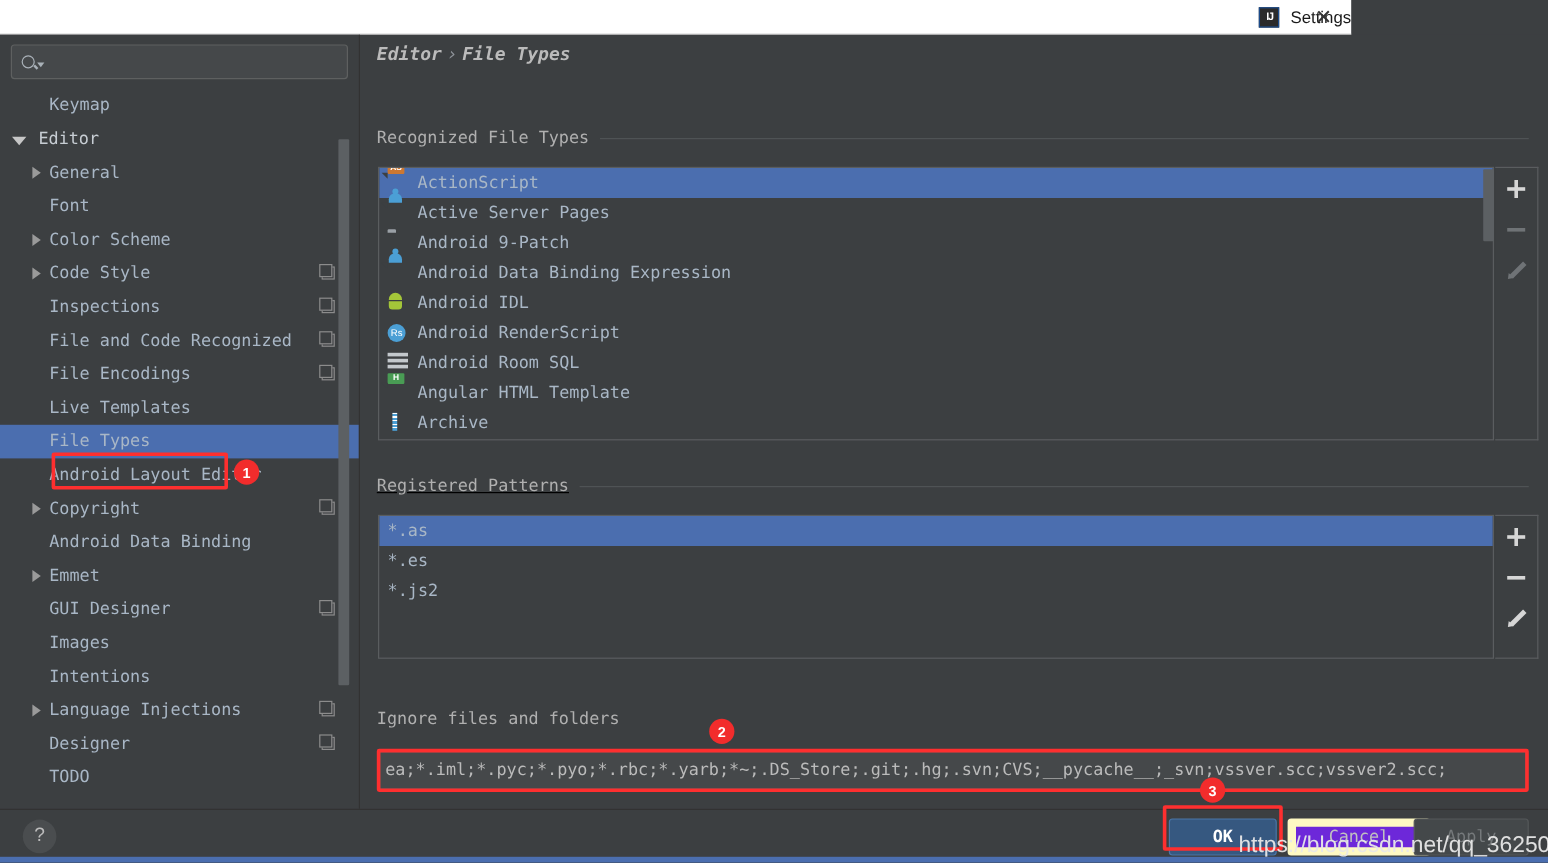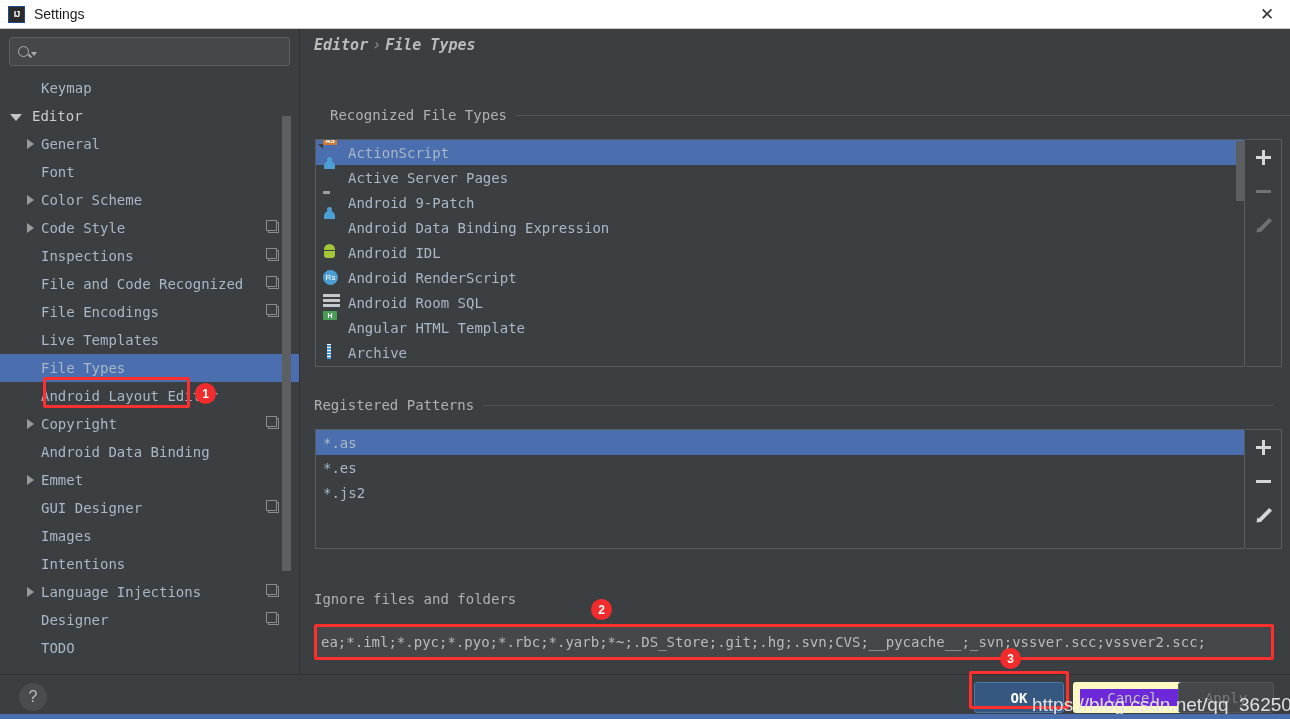--- a/index.html
+++ b/index.html
@@ -6,24 +6,25 @@
   html, body {
     width: 1290px; height: 719px;
     background: #3c3f41;
     font-family: "DejaVu Sans Mono", monospace;
     overflow: hidden;
   }
   body { position: relative; }
 
   
   #titlebar {
-    position: absolute; left: 0; top: 0; width: 1290px; height: 29px;
+    position: absolute; left: 0; top: 0; width: 1126px; height: 29px;
     background: #ffffff;
     display: flex; align-items: center;
     border-bottom: 1px solid #c8c8c8;
+    justify-content: flex-end;
   }
   #ij-logo {
     width: 17px; height: 17px; margin-left: 8px;
     background: #2b2b2b; color: #ffffff;
     font-family: "Liberation Sans", sans-serif;
     font-size: 9px; font-weight: bold;
     display: flex; align-items: center; justify-content: center;
     border: 1px solid #1c4b8a; letter-spacing: -1px;
   }
   #title-text {
@@ -425,21 +426,21 @@
 
   <div class="redbox" style="left:43px; top:348px; width:147px; height:31px;"></div>
   <div class="badge" style="left:195px; top:354px;">1</div>
 
   <div id="content">
 
     <div id="breadcrumb">
       <span>Editor</span><span class="sep">›</span><span>File Types</span>
     </div>
 
-    <div class="section-title-row" style="left:13px; top:78px;margin-left:16px;">
+    <div class="section-title-row" style="left:13px; top:78px;">
       <span class="section-title">Recognized File Types</span>
       <span class="section-line"></span>
     </div>
 
     <div class="listbox" style="left:14px; top:110px; width:930px; height:228px; overflow:hidden;">
       <div id="rec-rows">
           <div class="list-row sel">
             <span class="fi"><span class="fi-doc"><span class="fi-badge" style="background:#cc7832">AS</span></span></span>
             <span>ActionScript</span>
           </div>
@@ -486,21 +487,21 @@
         <span class="ic-plus"></span>
       </div>
       <div class="tool-btn dim">
         <span class="ic-minus"></span>
       </div>
       <div class="tool-btn dim">
         <span class="ic-pencil"></span>
       </div>
     </div>
 
-    <div class="section-title-row" style="left:13px; top:368px;">
+    <div class="section-title-row" style="left:13px; top:368px;text-decoration:underline;">
       <span class="section-title">Registered Patterns</span>
       <span class="section-line"></span>
     </div>
 
     <div class="listbox" style="left:14px; top:400px; width:930px; height:120px; overflow:hidden;">
       <div id="pat-rows">
           <div class="list-row sel">
             <span>*.as</span>
           </div>
           <div class="list-row">

